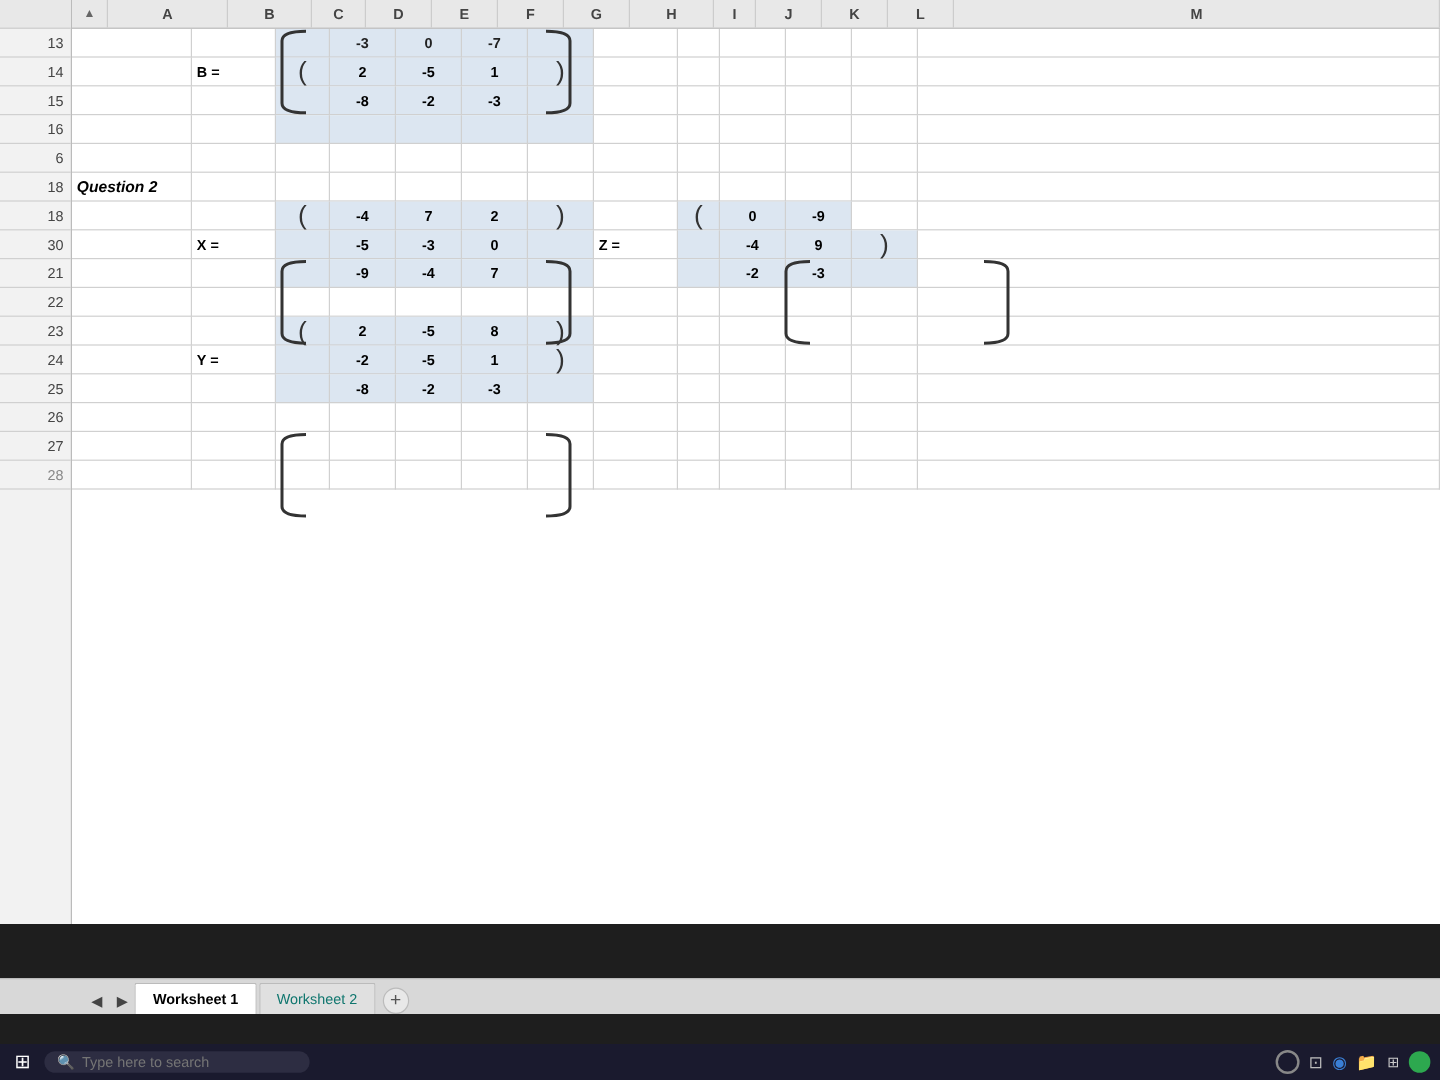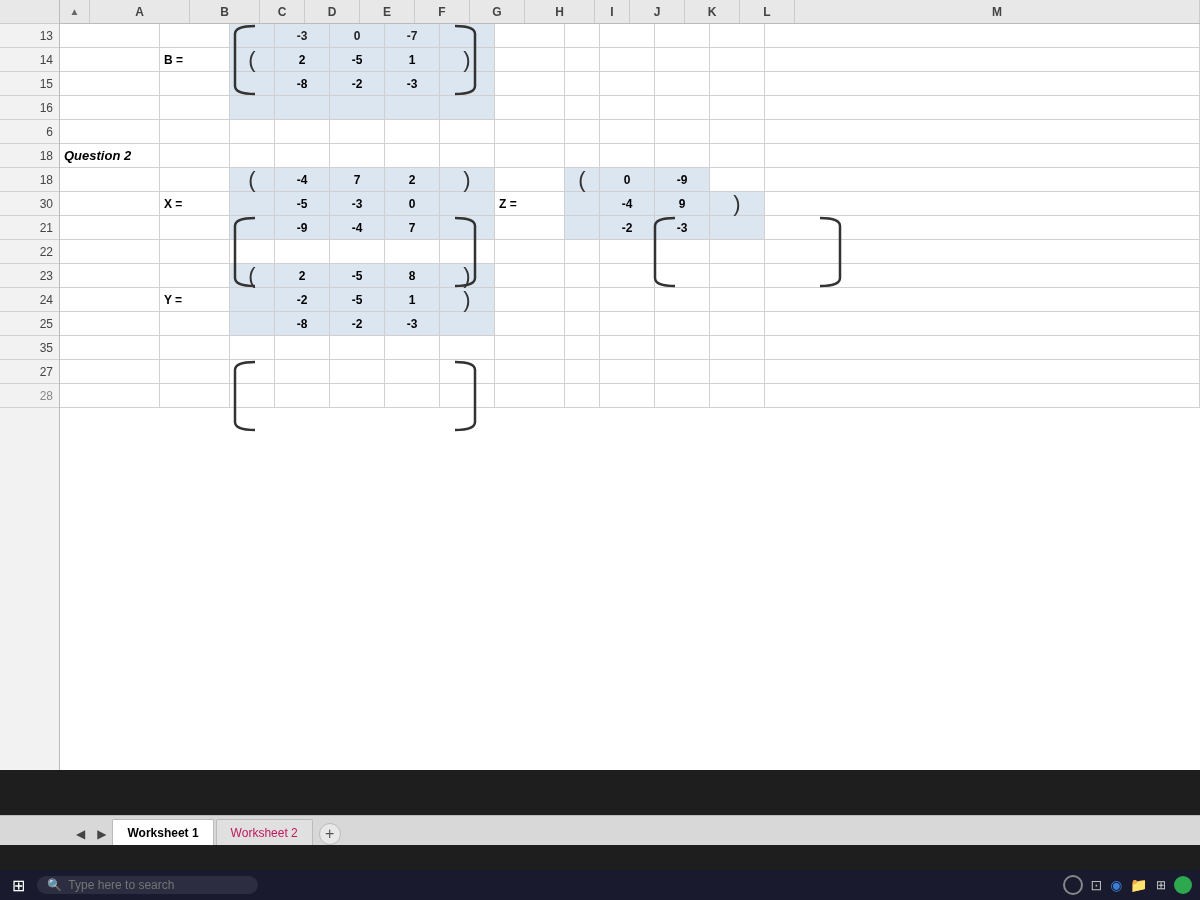--- a/index.html
+++ b/index.html
@@ -109,21 +109,21 @@
     <div class="row-num">
         <span>23</span>
       </div>
     <div class="row-num">
         <span>24</span>
       </div>
     <div class="row-num">
         <span>25</span>
       </div>
     <div class="row-num">
-        <span>35</span>
+        <span>26</span>
       </div>
     <div class="row-num">
         <span>27</span>
       </div>
     <div class="row-num" style="color:#888;">28</div>
   </div>
 
   <div style="position:absolute;left:60px;top:0;right:0;bottom:130px;background:#fff;overflow:hidden;">
 
     <div style="display:flex;height:24px;background:#e8e8e8;border-bottom:1px solid #bbb;position:sticky;top:0;z-index:1;">
@@ -426,21 +426,21 @@
     <svg style="position:absolute;left:390px;top:360px;width:30px;height:72px;overflow:visible;pointer-events:none;" viewBox="0 0 30 72">
       <path d="M 5 2 Q 25 2 25 10 L 25 62 Q 25 70 5 70" stroke="#333" stroke-width="2.5" fill="none"></path>
     </svg>
 
   </div>
 
   <div style="position:absolute;bottom:55px;left:0;right:0;height:30px;background:#d8d8d8;border-top:1px solid #bbb;display:flex;align-items:flex-end;padding-left:70px;gap:0;">
     <div style="display:flex;align-items:center;font-size:12px;color:#444;cursor:pointer;padding:0 6px;height:22px;">◀</div>
     <div style="display:flex;align-items:center;font-size:12px;color:#444;cursor:pointer;padding:0 6px;height:22px;">▶</div>
     <div style="height:26px;padding:0 14px;font-size:12px;display:flex;align-items:center;cursor:pointer;border:1px solid #bbb;border-bottom:none;margin-right:2px;background:#fff;font-weight:700;color:#000;border-radius:2px 2px 0 0;">Worksheet 1</div>
-    <div style="height:26px;padding:0 14px;font-size:12px;display:flex;align-items:center;cursor:pointer;border:1px solid #bbb;border-bottom:none;margin-right:2px;background:#e0e0e0;color:#be185d;border-radius:2px 2px 0 0;">Worksheet 2</div>
+    <div style="height:26px;padding:0 14px;font-size:12px;display:flex;align-items:center;cursor:pointer;border:1px solid #bbb;border-bottom:none;margin-right:2px;background:#e0e0e0;color:#0f766e;border-radius:2px 2px 0 0;">Worksheet 2</div>
     <div style="height:22px;width:22px;display:flex;align-items:center;justify-content:center;font-size:16px;cursor:pointer;color:#555;border:1px solid #bbb;background:#e8e8e8;margin-left:4px;border-radius:50%;">+</div>
   </div>
 
 
   <div style="position:absolute;bottom:0;left:0;right:0;height:30px;background:#1a1a2e;display:flex;align-items:center;padding:0 8px;gap:8px;">
     <div style="color:#fff;font-size:16px;cursor:pointer;padding:0 4px;">⊞</div>
     <div style="display:flex;align-items:center;background:#2d2d42;border-radius:12px;padding:2px 10px;gap:6px;min-width:220px;">
       <span style="color:#aaa;font-size:12px;">🔍</span>
       <input type="text" style="background: transparent; border: none; outline: none; color: rgb(221, 221, 221); font-size: 12px; width: 180px;" placeholder="Type here to search">
     </div>

